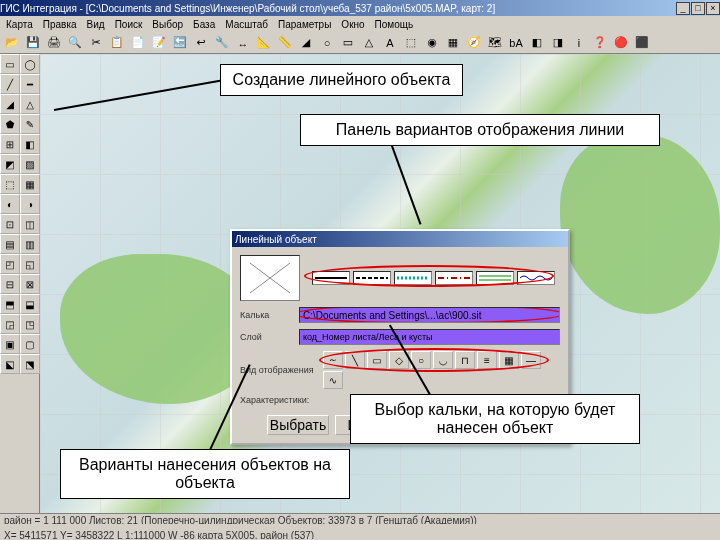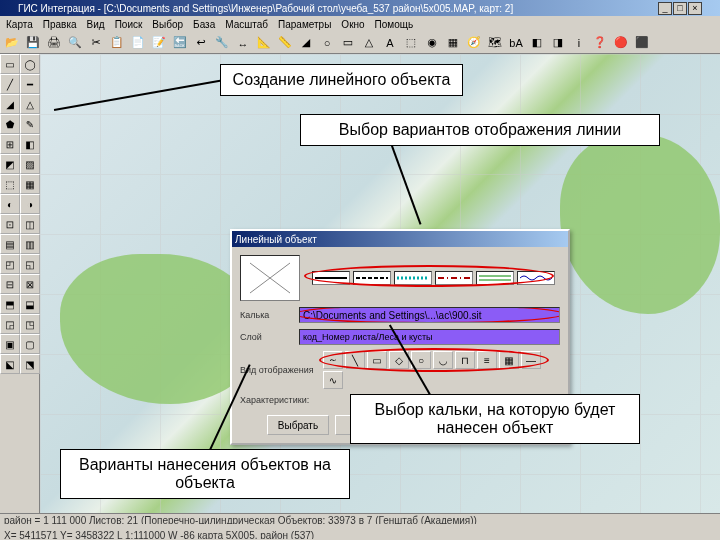--- a/index.html
+++ b/index.html
@@ -1,17 +1,17 @@
 <!DOCTYPE html>
 <html><head>
 <meta charset="utf-8">
 <style>
 *{box-sizing:border-box;margin:0;padding:0;font-family:"Tahoma",sans-serif;font-size:10px}
 body{background:#c0c0c0;width:720px;height:540px;overflow:hidden;position:relative}
-.titlebar{background:linear-gradient(to right,#0a246a,#a6caf0);color:#fff;height:16px;display:flex;align-items:center;padding:0 18px;font-size:10px}
+.titlebar{background:linear-gradient(to right,#0a246a,#a6caf0);color:#fff;height:16px;display:flex;align-items:center;padding:0 0;font-size:10px}
 .titlebar .spacer{flex:1}
 .winbtns{display:flex;gap:1px}
 .winbtn{width:14px;height:13px;background:#d4d0c8;border:1px solid #404040;display:flex;align-items:center;justify-content:center;font-size:9px;color:#000}
 .menubar{background:#d4d0c8;height:16px;display:flex;align-items:center;gap:10px;padding:0 6px;color:#000;font-size:10px}
 .toolbar{background:#d4d0c8;height:22px;display:flex;align-items:center;gap:1px;padding:0 2px;border-bottom:1px solid #808080}
 .tbtn{width:20px;height:20px;background:#d4d0c8;border:1px solid #d4d0c8;display:flex;align-items:center;justify-content:center;font-size:11px}
 .workspace{position:relative;height:460px;display:flex}
 .sidetools{width:40px;background:#d4d0c8;display:grid;grid-template-columns:repeat(2,20px);grid-auto-rows:20px;align-content:start;border-right:1px solid #808080}
 .sbtn{width:20px;height:20px;border:1px outset #fff;background:#d4d0c8;display:flex;align-items:center;justify-content:center;font-size:10px}
 .map{flex:1;position:relative;background:linear-gradient(135deg,#dce8ec 0%,#c8dce0 40%,#e8f0e8 45%,#a8d088 50%,#c8dce0 55%,#d8e8e8 100%);overflow:hidden}
@@ -28,21 +28,21 @@
 .linestyles{display:flex;gap:3px;flex-wrap:wrap;align-items:center;padding:4px;position:relative}
 .ls{width:38px;height:14px;border:1px inset #808080;background:#fff;display:flex;align-items:center;justify-content:center}
 .ls svg{width:32px;height:8px}
 .circ-red{position:absolute;border:2px solid #d00;border-radius:50%;pointer-events:none}
 .field-row{display:flex;align-items:center;gap:4px}
 .field-label{width:55px;font-size:9px;color:#333}
 .field-input{flex:1;height:16px;border:1px inset #808080;background:#8b5cf6;padding:0 3px;font-size:9px;display:flex;align-items:center;overflow:hidden;white-space:nowrap}
 .drawmodes{display:flex;gap:2px;flex-wrap:wrap}
 .dm{width:20px;height:18px;border:1px outset #fff;background:#d4d0c8;display:flex;align-items:center;justify-content:center;font-size:10px}
 .dlg-btns{display:flex;gap:6px;justify-content:center;margin-top:4px}
-.dbtn{width:62px;height:20px;border:1px outset #fff;background:#d4d0c8;font-size:10px;display:flex;align-items:center;justify-content:center}
+.dbtn{width:62px;height:20px;border:1px outset #fff;background:#d4d0c8;font-size:14px;display:flex;align-items:center;justify-content:center}
 .callout{position:absolute;background:#fff;border:1.5px solid #000;padding:6px 10px;font-size:16px;font-family:Arial;text-align:center;z-index:10}
 .callout-line{position:absolute;background:#000;height:1.5px;transform-origin:left center;z-index:9}
 .status{position:absolute;bottom:0;left:0;right:0;height:27px;background:#d4d0c8;border-top:1px solid #808080;font-size:9px;color:#333;padding:1px 4px;display:flex;flex-direction:column;justify-content:center;gap:6px}
 .status div{white-space:nowrap;overflow:hidden}
 </style>
 </head>
 <body>
 
 <div class="titlebar">
   <span>ГИС Интеграция - [C:\Documents and Settings\Инженер\Рабочий стол\учеба_537 район\5x005.MAP, карт: 2]</span>
@@ -224,21 +224,21 @@
           <div class="dbtn">Инфо</div>
           <div class="dbtn">Помощь</div>
           <div class="dbtn">Сброс</div>
         </div>
       </div>
     </div>
 
     <div class="callout" style="left:180px;top:10px;width:243px">Создание линейного объекта</div>
     <div class="callout-line" style="left:14px;top:55px;width:170px;transform:rotate(-10deg)"></div>
 
-    <div class="callout" style="left:260px;top:60px;width:360px">Выбор вариантов отображения линии</div>
+    <div class="callout" style="left:260px;top:60px;width:360px">Панель вариантов отображения линии</div>
     <div class="callout-line" style="left:350px;top:85px;width:90px;transform:rotate(70deg)"></div>
 
     <div class="callout" style="left:310px;top:340px;width:290px">Выбор кальки, на которую будет нанесен объект</div>
     <div class="callout-line" style="left:350px;top:270px;width:110px;transform:rotate(60deg)"></div>
 
     <div class="callout" style="left:20px;top:395px;width:290px">Варианты нанесения объектов на объекта</div>
     <div class="callout-line" style="left:210px;top:310px;width:120px;transform:rotate(115deg)"></div>
   </div>
 </div>
 

